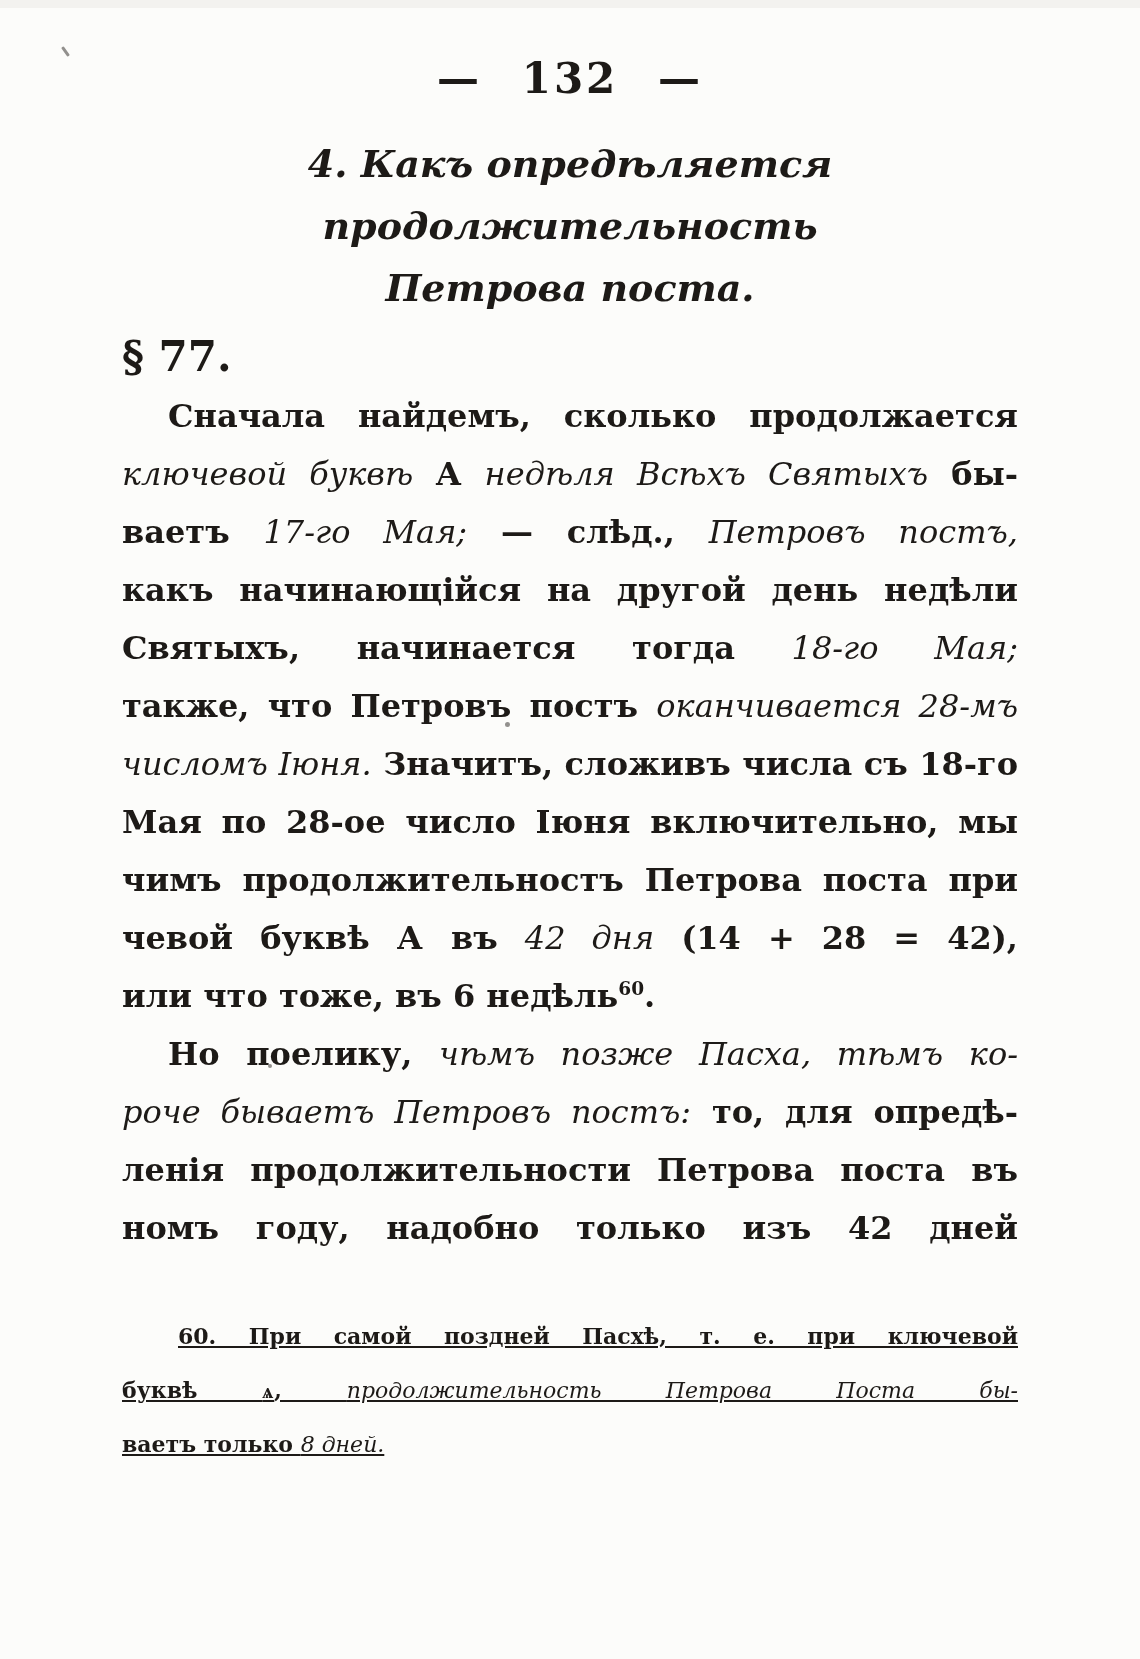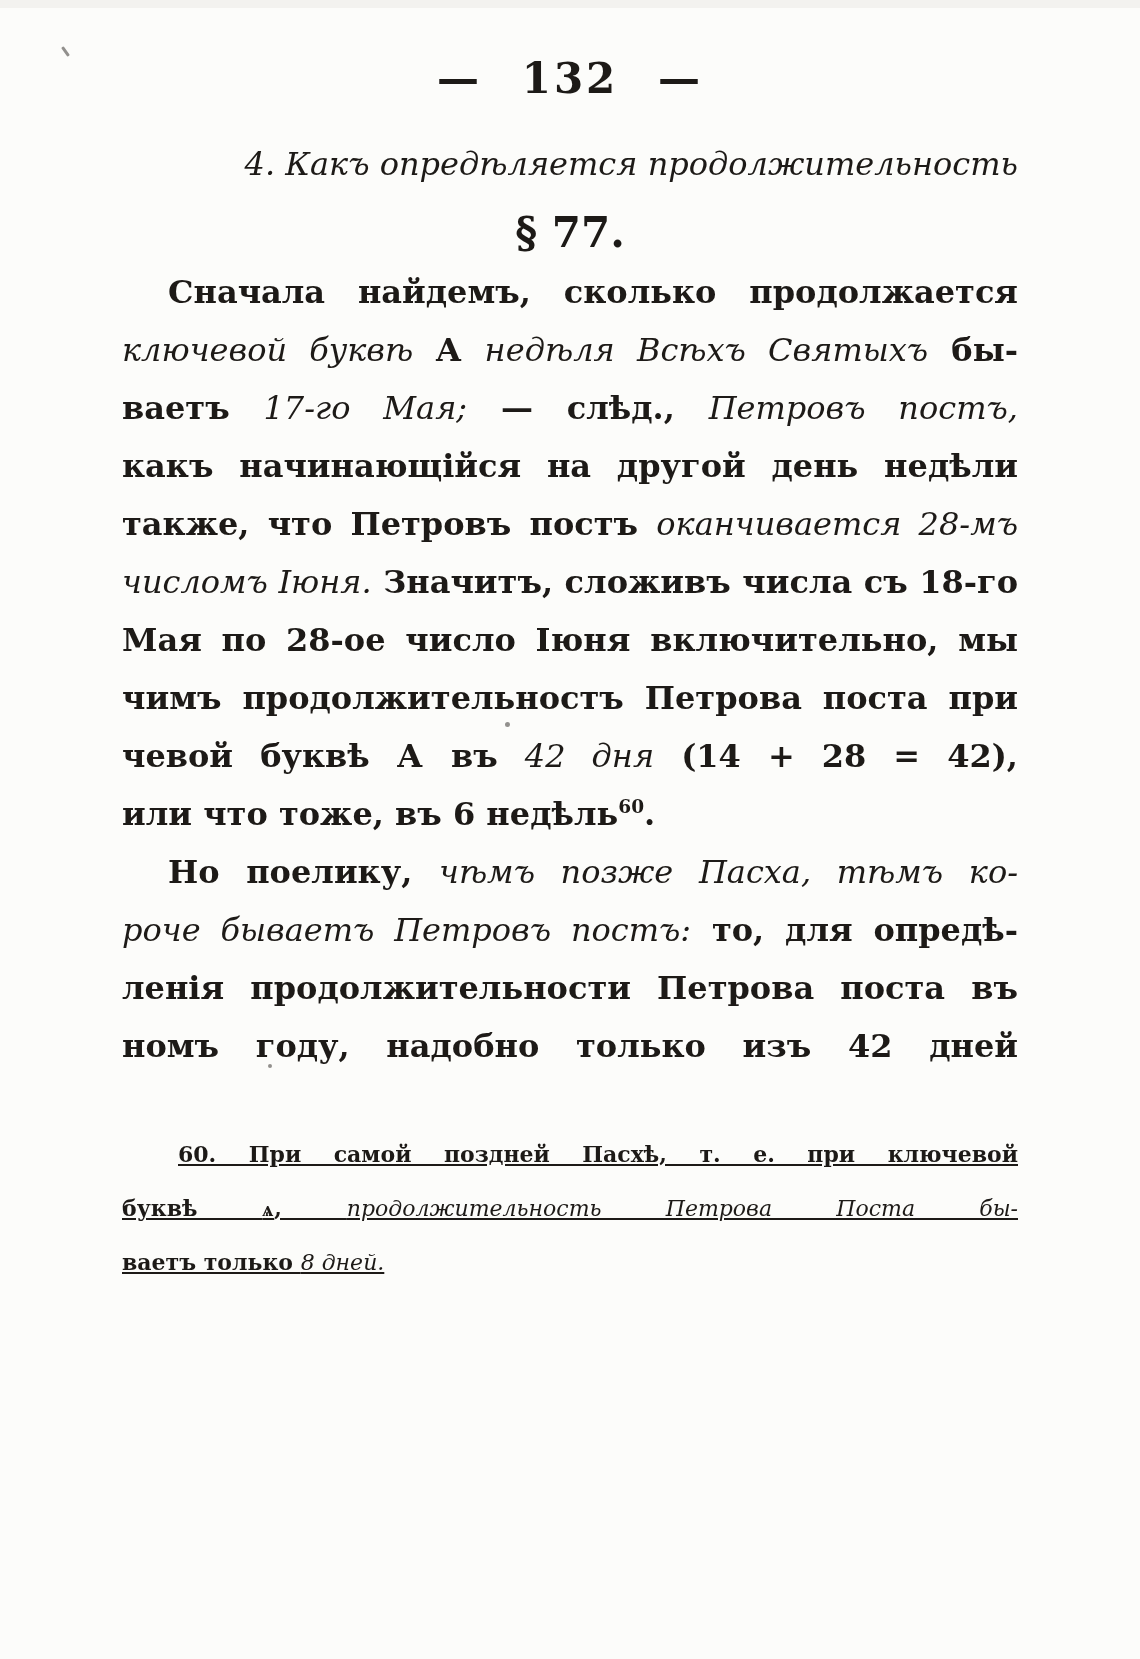--- a/index.html
+++ b/index.html
@@ -18,29 +18,29 @@
   .page-number {
     padding-top: 46px;
     text-align: center;
     font-size: 42px;
     font-weight: bold;
     word-spacing: 22px;
     letter-spacing: 3px;
   }
   .heading {
     margin-top: 30px;
-    text-align: right;
+    text-align: center;
     font-style: italic;
-    font-weight: normal;
-    font-size: 32px;
+    font-weight: bold;
+    font-size: 38px;
     line-height: 62px;
   }
   .heading .hline { display: block; }
   .section-mark {
-    text-align: center;
+    text-align: left;
     font-size: 42px;
     font-weight: bold;
     height: 60px;
     line-height: 60px;
   }
   .sec-77 { margin-top: 8px; }
   .sec-78 { margin-top: 4px; margin-bottom: 2px; }
   .para { font-size: 32px; font-weight: bold; }
   .line {
     height: 58px;
@@ -76,32 +76,34 @@
 <div class="page">
 
   <div class="speck slash" style="left:60px; top:42px; width:11px; height:3px;"></div>
   <div class="speck" style="left:505px; top:714px; width:5px; height:5px;"></div>
   <div class="speck" style="left:268px; top:1056px; width:4px; height:4px;"></div>
 
   <div class="page-number">— 132 —</div>
 
   <div class="heading">
     <span class="hline">4. Какъ опредѣляется продолжительность</span>
+    <span class="hline">Петрова поста.</span>
   </div>
 
   <div class="section-mark sec-77">§ 77.</div>
 
   <div class="para">
     <div class="line jline indent"><span>Сначала найдемъ, сколько продолжается Пет-</span></div>
   </div>
 
   <div class="para">
     <div class="line jline"><span class="it">ключевой буквѣ </span><span class="key">А</span><span class="it"> недѣля Всѣхъ Святыхъ</span><span> бы-</span></div>
     <div class="line jline"><span>ваетъ </span><span class="it">17-го Мая;</span><span> — слѣд., </span><span class="it">Петровъ постъ,</span></div>
     <div class="line jline"><span>какъ начинающійся на другой день недѣли Всѣхъ</span></div>
+    <div class="line jline"><span>Святыхъ, начинается тогда </span><span class="it">18-го Мая;</span></div>
     <div class="line jline"><span>также, что Петровъ постъ </span><span class="it">оканчивается 28-мъ</span></div>
     <div class="line jline"><span class="it">числомъ Іюня.</span><span> Значитъ, сложивъ числа съ 18-го</span></div>
     <div class="line jline"><span>Мая по 28-ое число Іюня включительно, мы полу-</span></div>
     <div class="line jline"><span>чимъ продолжительностъ Петрова поста при клю-</span></div>
     <div class="line jline"><span>чевой буквѣ </span><span class="key">А</span><span> въ </span><span class="it">42 дня</span><span> (14 + 28 = 42),</span></div>
     <div class="line"><span>или что тоже, въ 6 недѣль</span><sup class="fnref">60</sup><span>.</span></div>
   </div>
 
 
   <div class="para">

